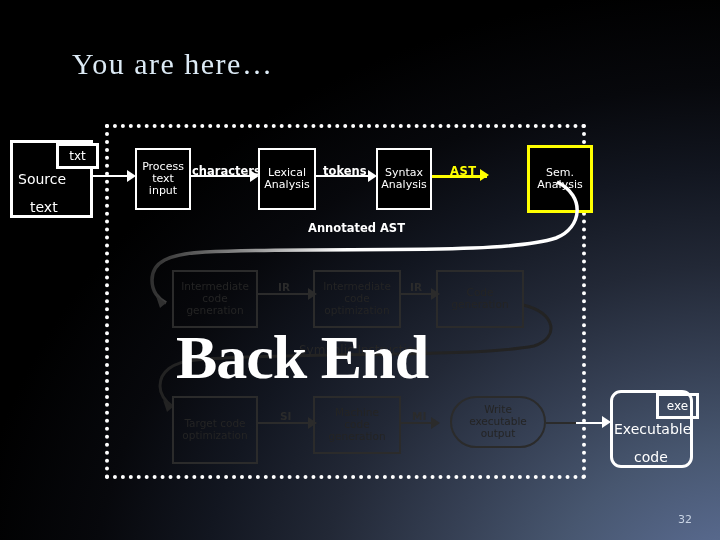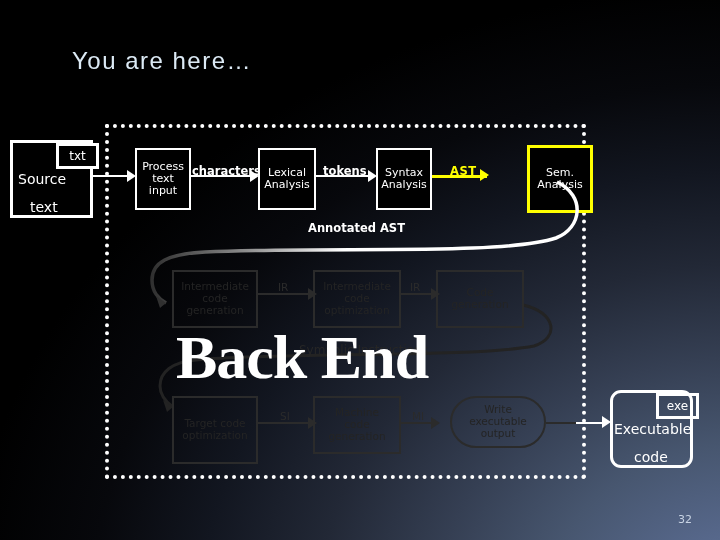--- a/index.html
+++ b/index.html
@@ -27,22 +27,22 @@
         #353f53 40%,
         #222836 55%,
         #121620 70%,
         #07080c 84%,
         #000000 100%);
   }
   #slide-title {
     position: absolute;
     left: 72px;
     top: 47px;
-    font-family: Liberation Sans, sans-serif;
-    font-size: 24px;
+    font-family: Liberation Serif, serif;
+    font-size: 30px;
     letter-spacing: 1.5px;
     color: #dceaf5;
     white-space: nowrap;
   }
 
   
   .box {
     position: absolute;
     box-sizing: border-box;
     display: flex;
@@ -98,21 +98,21 @@
   .arrowhead.yellowhead { border-left-color: #ffff00; }
 
   .edge-label {
     position: absolute;
     font-weight: bold;
     font-size: 11.5px;
     color: #ffffff;
     white-space: nowrap;
   }
   .edge-label.yellow { color: #ffff00; letter-spacing:0.5px; }
-  .edge-label.dim { color: #2b2b2b; font-weight: normal; }
+  .edge-label.dim { color: #2b2b2b; font-weight: bold; }
 
   
   #compiler-boundary {
     position: absolute;
     left: 105px; top: 124px;
     width: 481px; height: 355px;
     box-sizing: border-box;
     border: 4px dotted #ffffff;
     pointer-events: none;
   }

